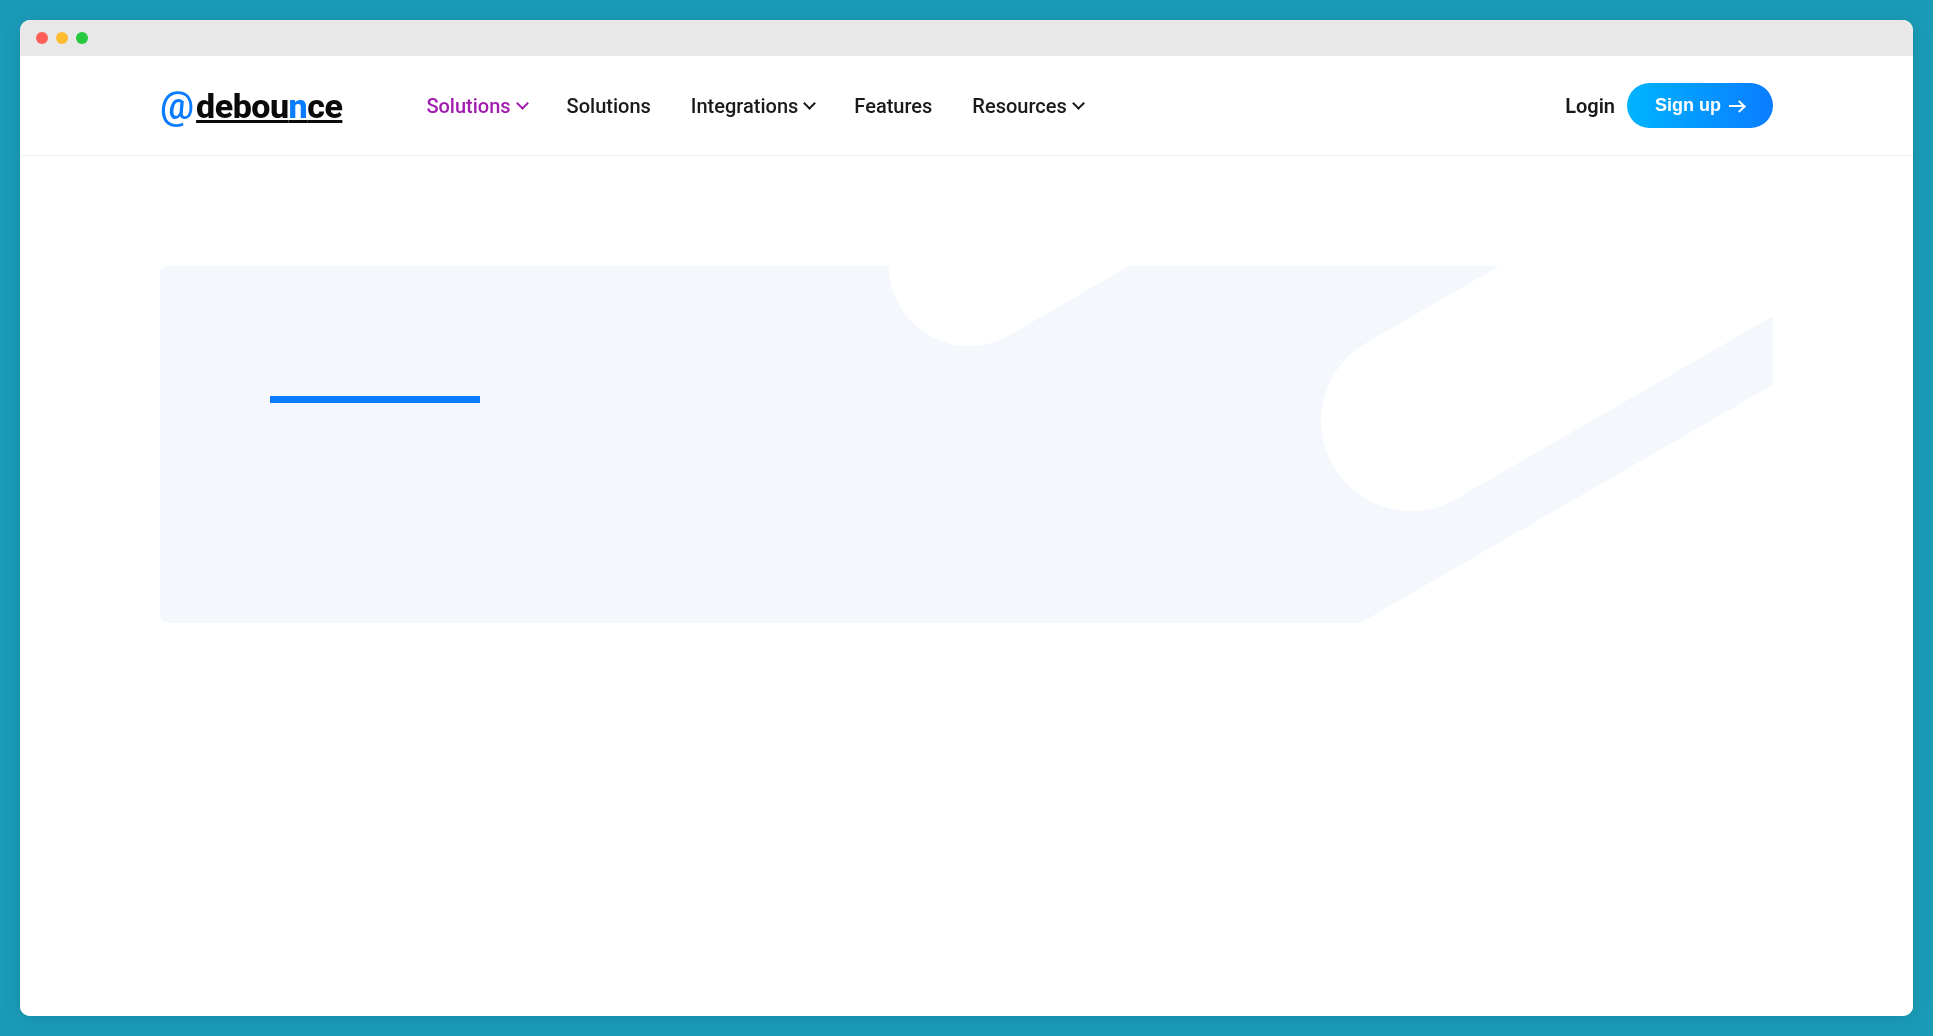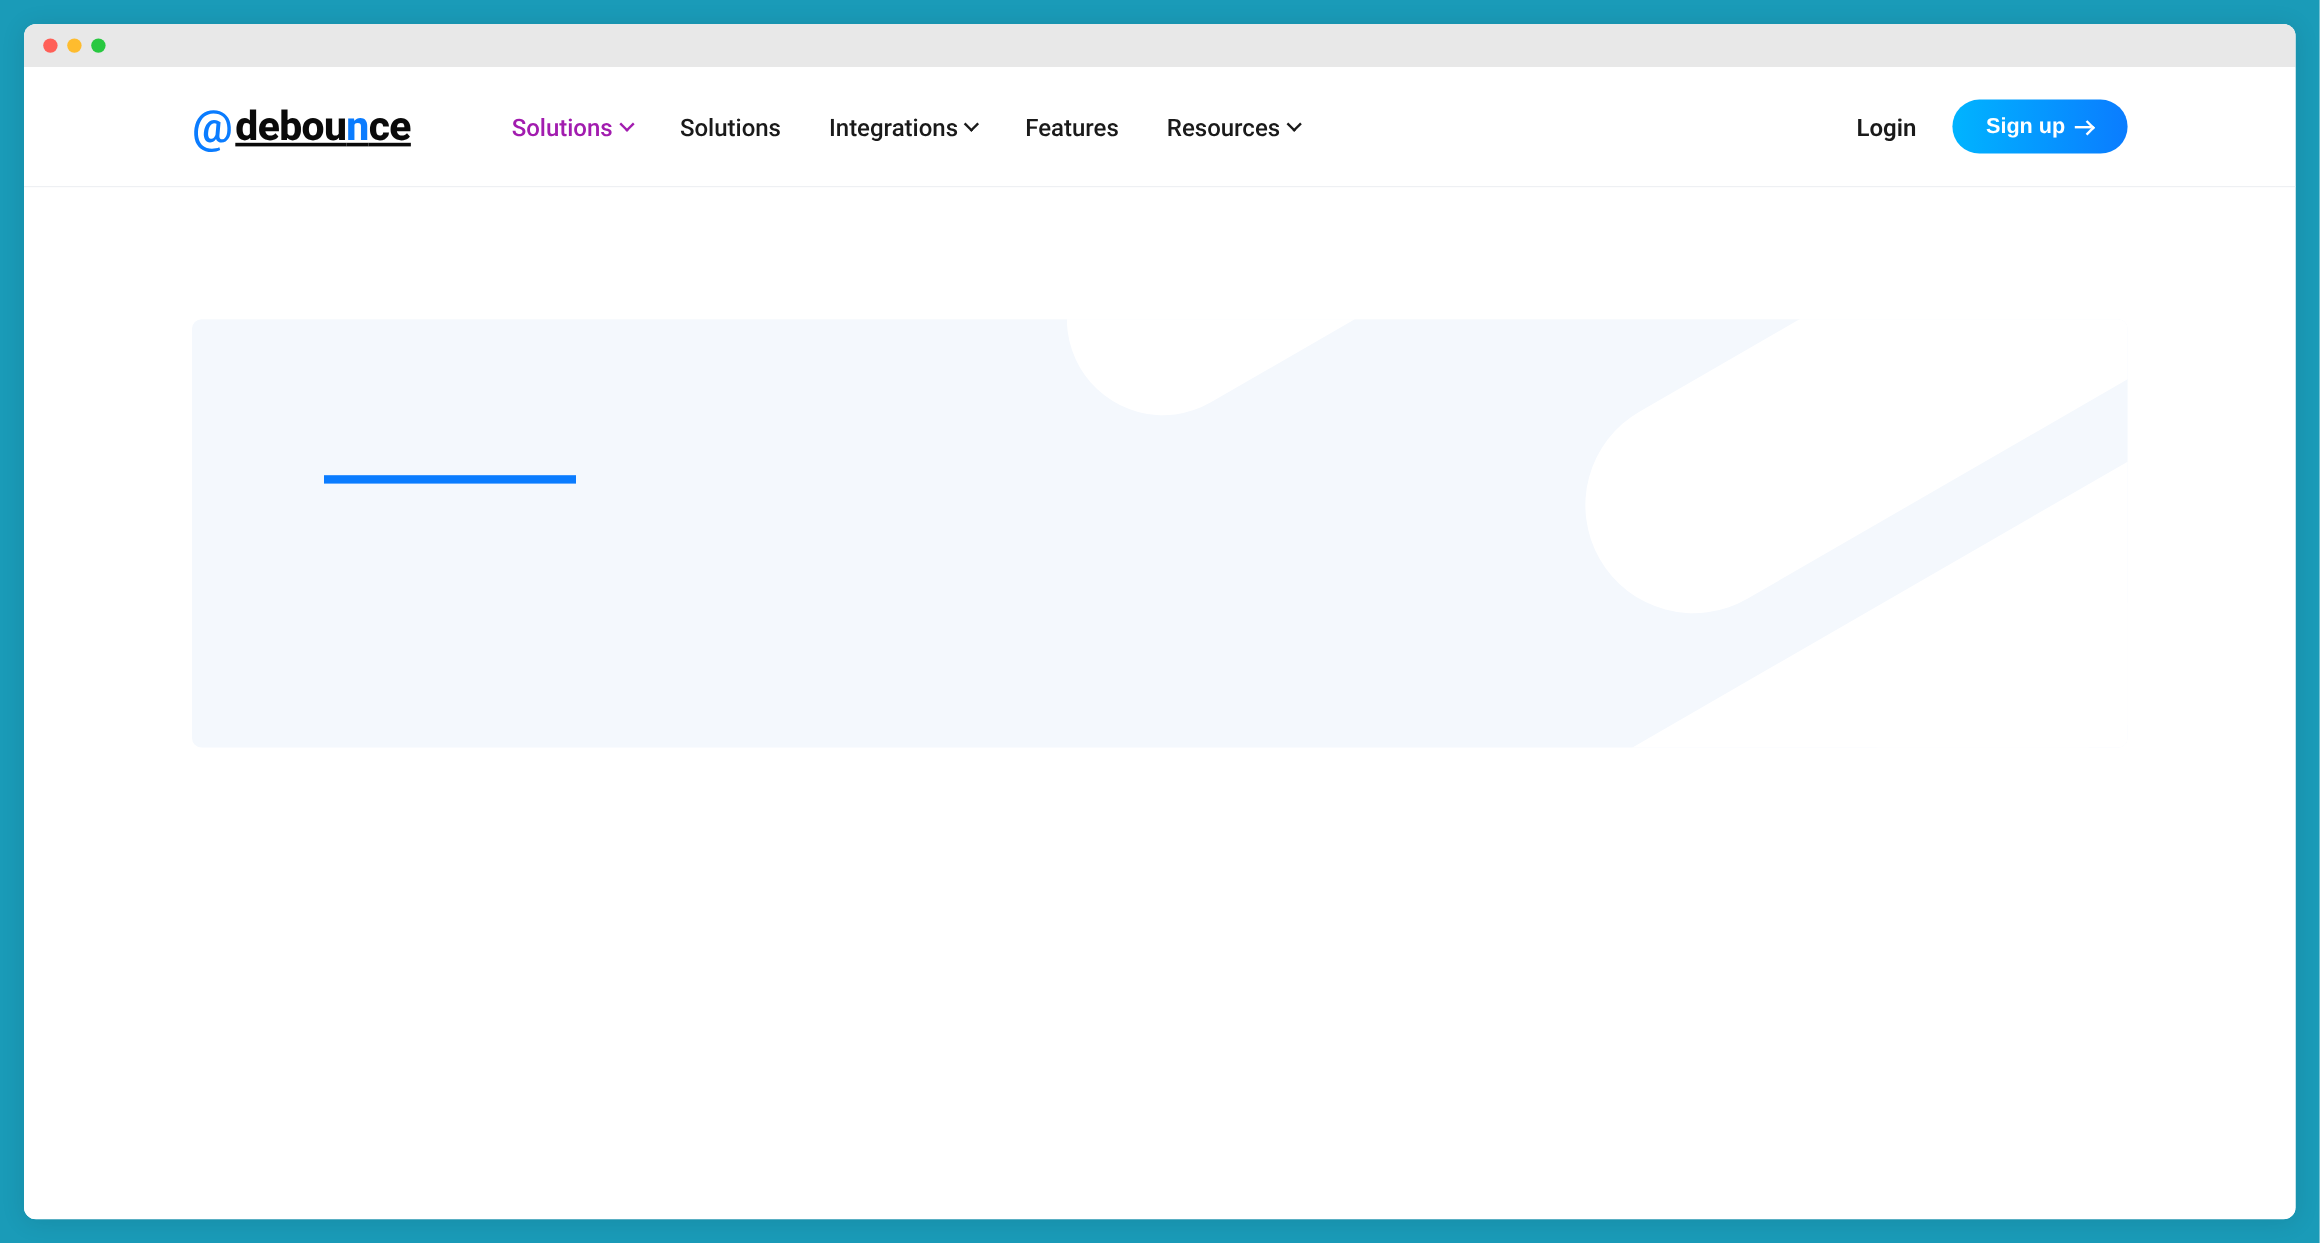--- a/index.html
+++ b/index.html
@@ -101,21 +101,21 @@
   border-right: 2px solid currentColor;
   border-bottom: 2px solid currentColor;
   transform: rotate(45deg);
   top: -2px;
   left: 1px;
 }
 
 .header-right {
   display: flex;
   align-items: center;
-  gap: 30px;
+  gap: 12px;
 }
 .login-link {
   color: #1a1a1a;
   font-size: 20px;
   font-weight: 600;
   cursor: pointer;
 }
 .signup-btn {
   background: linear-gradient(90deg, #00b4ff 0%, #0a7cff 100%);
   color: #fff;

